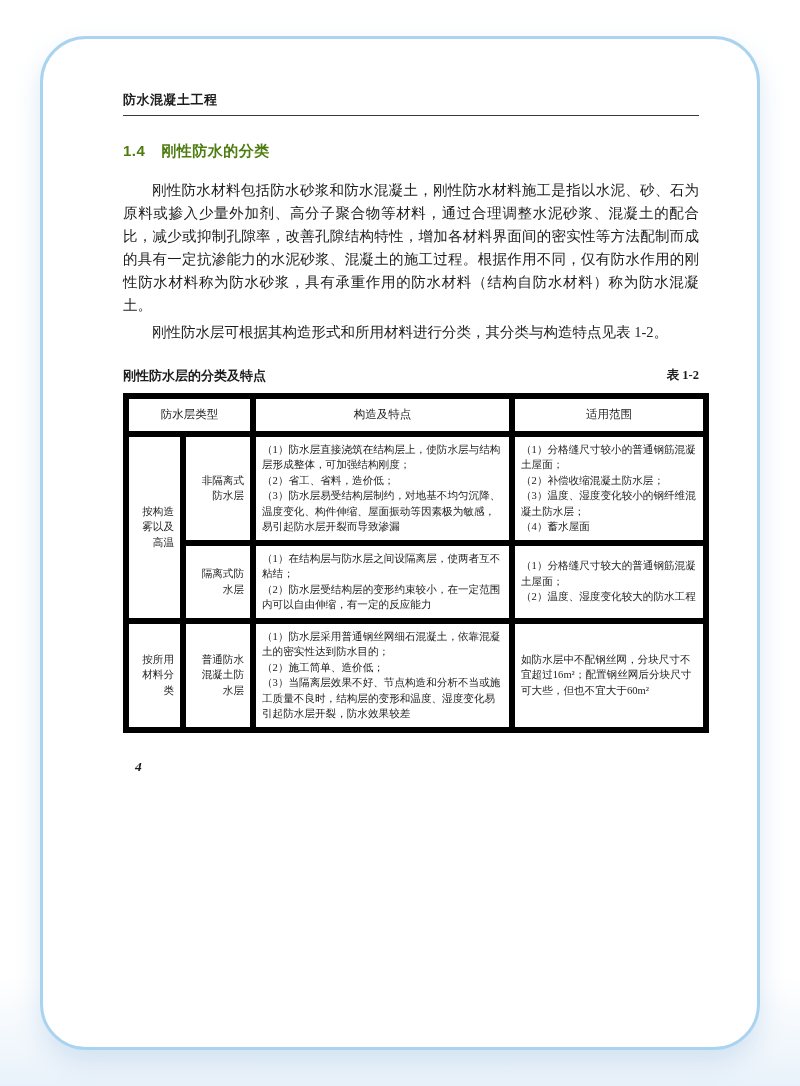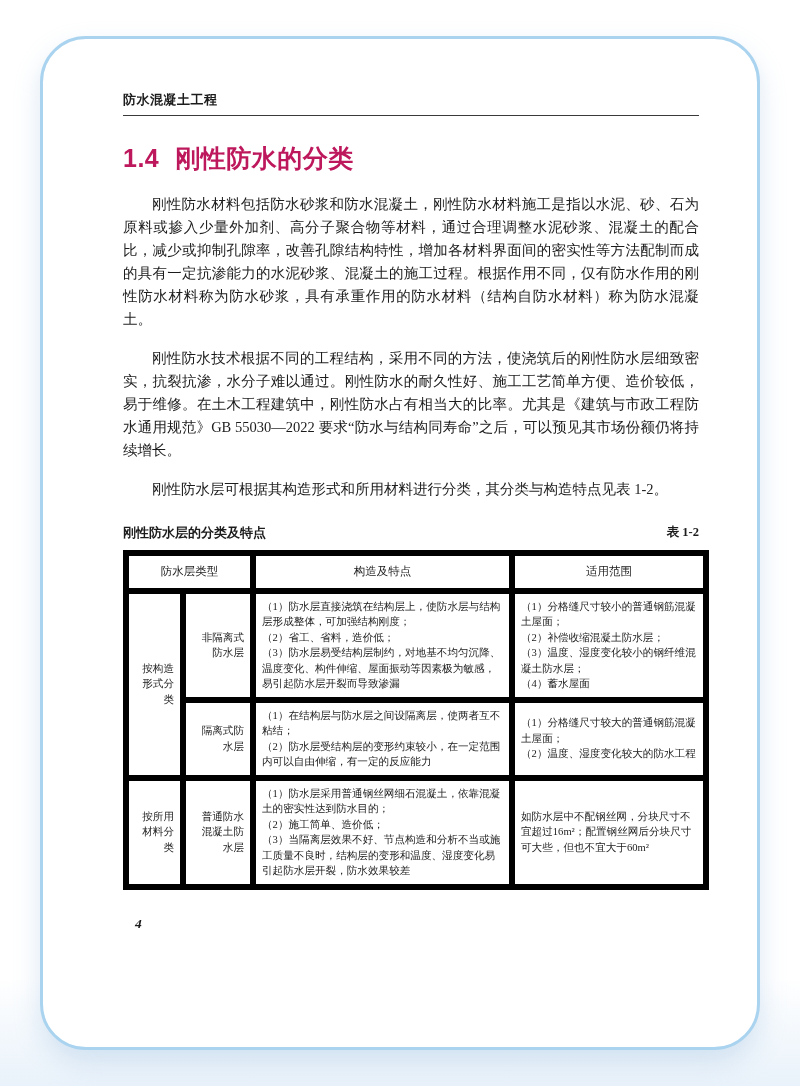--- a/index.html
+++ b/index.html
@@ -19,25 +19,25 @@
     position:absolute;left:80px;right:58px;top:52px;bottom:20px;
   }
   .running-header{
     font-size:13px;font-weight:bold;letter-spacing:.5px;
     padding-bottom:6px;border-bottom:1px solid #3a3a3a;
   }
   .body-text{
     margin:16px 0 0 0;font-size:14.5px;line-height:23px;
     text-align:justify;text-justify:inter-ideograph;
   }
-  .body-text.indent{text-indent:2em;margin-top:16px;}
+  .body-text.indent{text-indent:2em;margin-top:4px;}
   .section-heading{
     margin:26px 0 18px 0;
     font-family:"Liberation Sans","DejaVu Sans",sans-serif;
-    font-size:25px;font-weight:bold;color:#be185d;letter-spacing:.5px;
+    font-size:15px;font-weight:bold;color:#4d7c0f;letter-spacing:.5px;
   }
   .section-num{margin-right:16px;}
   .table-caption-row{
     position:relative;margin:22px 0 8px 0;
   }
   .table-caption{
     font-family:"Liberation Sans","DejaVu Sans",sans-serif;
     font-size:13px;font-weight:bold;
   }
   .table-label{
@@ -71,21 +71,20 @@
     <div class="content">
 
       <div class="running-header">防水混凝土工程</div>
 
 
       <h2 class="section-heading">
         <span class="section-num">1.4</span><span>刚性防水的分类</span>
       </h2>
 
       <p class="body-text indent">刚性防水材料包括防水砂浆和防水混凝土，刚性防水材料施工是指以水泥、砂、石为原料或掺入少量外加剂、高分子聚合物等材料，通过合理调整水泥砂浆、混凝土的配合比，减少或抑制孔隙率，改善孔隙结构特性，增加各材料界面间的密实性等方法配制而成的具有一定抗渗能力的水泥砂浆、混凝土的施工过程。根据作用不同，仅有防水作用的刚性防水材料称为防水砂浆，具有承重作用的防水材料（结构自防水材料）称为防水混凝土。</p>
-      <p class="body-text indent">刚性防水技术根据不同的工程结构，采用不同的方法，使浇筑后的刚性防水层细致密实，抗裂抗渗，水分子难以通过。刚性防水的耐久性好、施工工艺简单方便、造价较低，易于维修。在土木工程建筑中，刚性防水占有相当大的比率。尤其是《建筑与市政工程防水通用规范》GB 55030—2022 要求“防水与结构同寿命”之后，可以预见其市场份额仍将持续增长。</p>
       <p class="body-text indent">刚性防水层可根据其构造形式和所用材料进行分类，其分类与构造特点见表 1-2。</p>
 
       <div class="table-caption-row">
         <span class="table-caption">刚性防水层的分类及特点</span>
         <span class="table-label">表 1-2</span>
       </div>
 
       <table class="cls">
         <colgroup>
           <col style="width:57px">
@@ -96,21 +95,21 @@
         <thead>
           <tr>
             <th colspan="2">防水层类型</th>
             <th>构造及特点</th>
             <th>适用范围</th>
           </tr>
         </thead>
         <tbody>
           <tr>
             <td class="center" rowspan="2">按构造
-形式分类</td>
+雾以及高温</td>
             <td class="center">非隔离式
 防水层</td>
             <td class="text">（1）防水层直接浇筑在结构层上，使防水层与结构层形成整体，可加强结构刚度；
 （2）省工、省料，造价低；
 （3）防水层易受结构层制约，对地基不均匀沉降、温度变化、构件伸缩、屋面振动等因素极为敏感，易引起防水层开裂而导致渗漏</td>
             <td class="text">（1）分格缝尺寸较小的普通钢筋混凝土屋面；
 （2）补偿收缩混凝土防水层；
 （3）温度、湿度变化较小的钢纤维混凝土防水层；
 （4）蓄水屋面</td>
           </tr>

